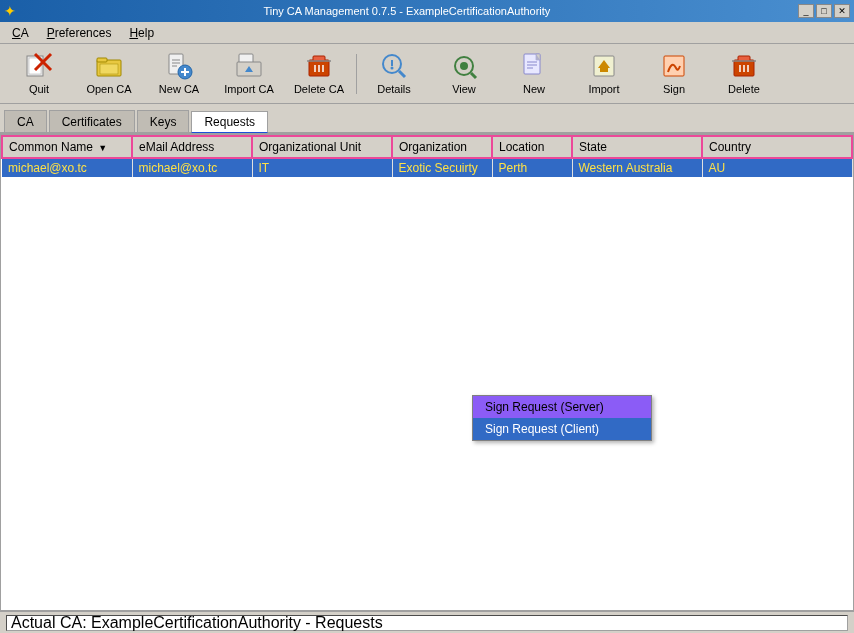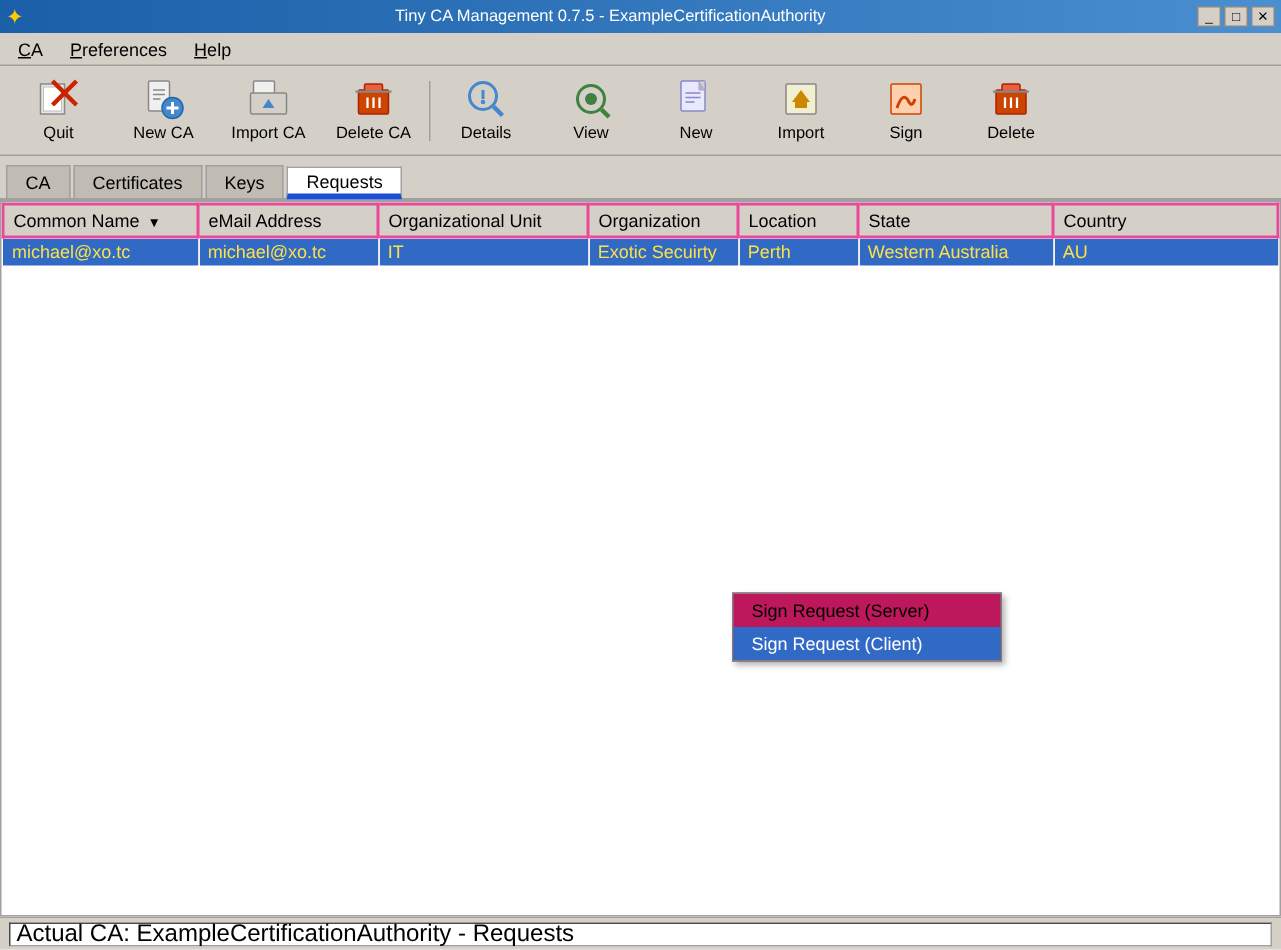--- a/index.html
+++ b/index.html
@@ -126,21 +126,21 @@
       background: #c0bcb4;
       cursor: pointer;
       font-size: 12px;
       margin-right: 2px;
       height: 22px;
       display: flex;
       align-items: center;
     }
     .tab.active {
       background: #ffffff;
-      border-bottom: 4px solid #1d4ed8;
+      border-bottom: 1px solid #1d4ed8;
       z-index: 1;
       margin-bottom: -1px;
     }
 
     
     #main {
       flex: 1;
       background: #ffffff;
       display: flex;
       flex-direction: column;
@@ -189,22 +189,22 @@
       padding: 2px 6px;
       border-right: 1px solid #e0e0e0;
       white-space: nowrap;
       overflow: hidden;
     }
 
     
     #context-menu {
       position: absolute;
       top: 260px;
-      left: 487px;
-      background: #be185d;
+      left: 471px;
+      background: #8b5cf6;
       border: 1px solid #808080;
       box-shadow: 2px 2px 4px rgba(0,0,0,0.3);
       z-index: 100;
       min-width: 180px;
     }
     .ctx-item {
       padding: 4px 12px;
       cursor: pointer;
       font-size: 12px;
       border: none;
@@ -266,20 +266,30 @@
       <svg width="28" height="28" viewBox="0 0 28 28">
         <rect x="2" y="4" width="16" height="20" fill="#e8e8e8" stroke="#888" stroke-width="1"></rect>
         <rect x="4" y="6" width="12" height="16" fill="#fff" stroke="#aaa" stroke-width="0.5"></rect>
         <line x1="10" y1="2" x2="26" y2="18" stroke="#cc2200" stroke-width="3"></line>
         <line x1="26" y1="2" x2="10" y2="18" stroke="#cc2200" stroke-width="3"></line>
       </svg>
     </div>
     <span class="label">Quit</span>
   </button>
 
+  <button class="tool-btn">
+    <div class="icon">
+      <svg width="28" height="28" viewBox="0 0 28 28">
+        <rect x="2" y="8" width="24" height="16" rx="1" fill="#e8c840" stroke="#a08800" stroke-width="1"></rect>
+        <rect x="2" y="6" width="10" height="4" rx="1" fill="#e8c840" stroke="#a08800" stroke-width="1"></rect>
+        <rect x="5" y="12" width="18" height="10" fill="#f0d860" stroke="#a08800" stroke-width="0.5"></rect>
+      </svg>
+    </div>
+    <span class="label">Open CA</span>
+  </button>
 
   <button class="tool-btn">
     <div class="icon">
       <svg width="28" height="28" viewBox="0 0 28 28">
         <rect x="4" y="2" width="14" height="20" rx="1" fill="#f0f0f0" stroke="#888" stroke-width="1"></rect>
         <line x1="7" y1="8" x2="15" y2="8" stroke="#888" stroke-width="1"></line>
         <line x1="7" y1="11" x2="15" y2="11" stroke="#888" stroke-width="1"></line>
         <line x1="7" y1="14" x2="12" y2="14" stroke="#888" stroke-width="1"></line>
         <circle cx="20" cy="20" r="7" fill="#4488cc" stroke="#2266aa" stroke-width="1"></circle>
         <line x1="20" y1="16" x2="20" y2="24" stroke="white" stroke-width="2"></line>

